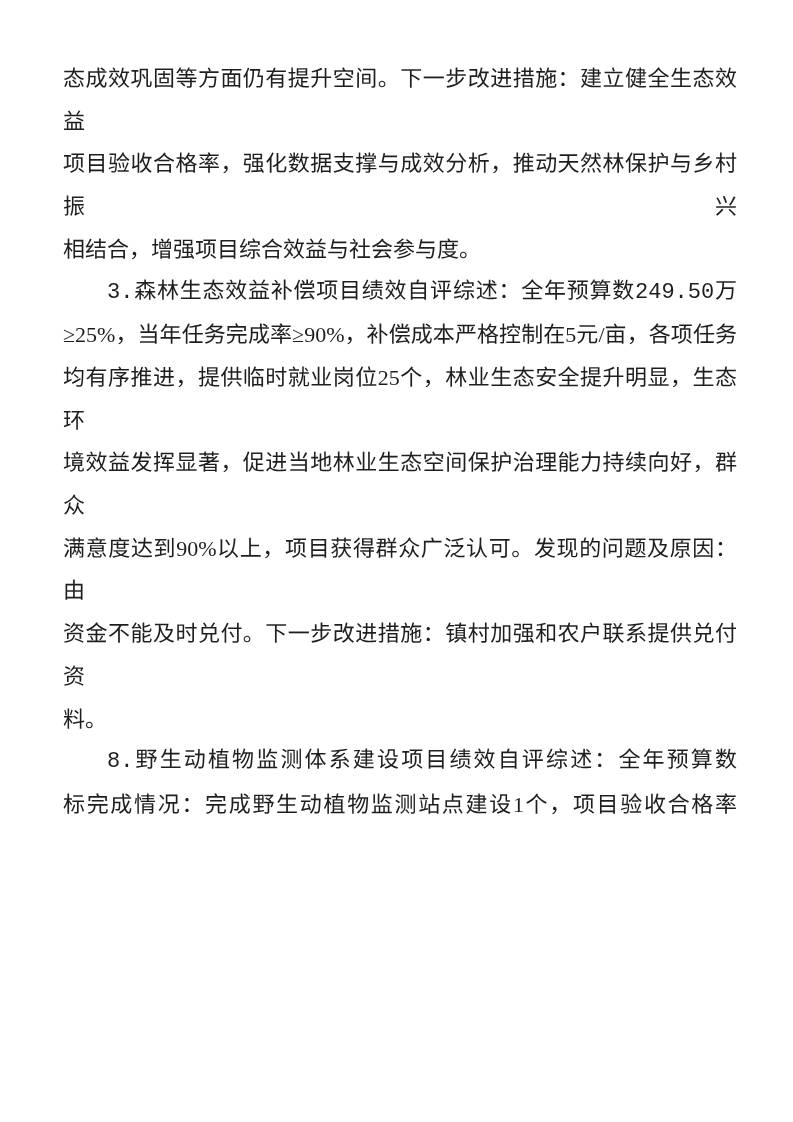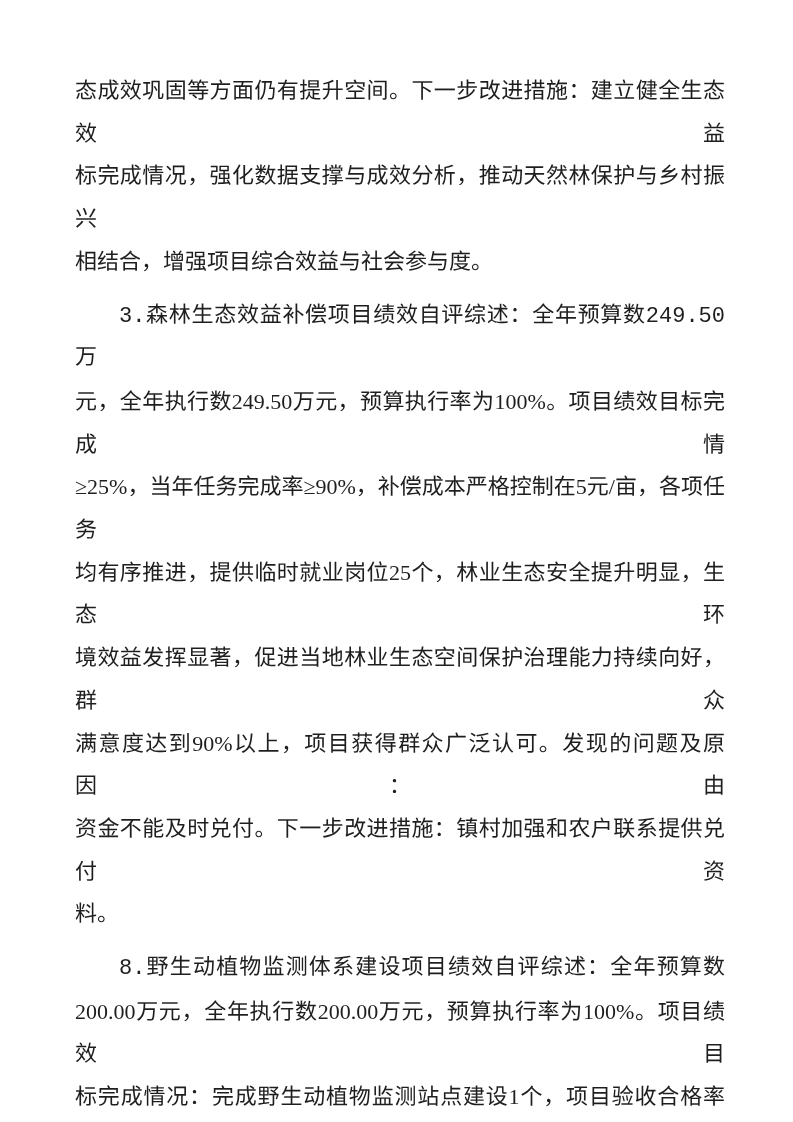--- a/index.html
+++ b/index.html
@@ -21,21 +21,21 @@
   .doc-body {
     box-sizing: border-box;
     padding: 58px 56px 0 63px;
     font-family: "Liberation Serif", "DejaVu Serif", serif;
     font-size: 22px;
     line-height: 42.7px;
     color: #1e1e1e;
     font-weight: 400;
   }
   .paragraph {
-    margin: 12px;
+    margin: 0;
     padding: 0;
   }
   .line {
     text-align: justify;
     text-align-last: justify;
     white-space: normal;
     overflow: hidden;
   }
   .line.indent {
     text-indent: 2em;
@@ -46,32 +46,30 @@
     text-align-last: left;
   }
 </style>
 </head>
 <body>
 
 <div class="page">
   <div class="doc-body" id="doc-body">
       <div class="paragraph">
         <div class="line">态成效巩固等方面仍有提升空间。下一步改进措施：建立健全生态效益</div>
-        <div class="line">标完成情况，强化数据支撑与成效分析，推动天然林保护与乡村振兴</div>
+        <div class="line">项目验收合格率，强化数据支撑与成效分析，推动天然林保护与乡村振兴</div>
         <div class="line end">相结合，增强项目综合效益与社会参与度。</div>
       </div>
       <div class="paragraph">
         <div class="line indent">3.森林生态效益补偿项目绩效自评综述：全年预算数249.50万</div>
-        <div class="line">元，全年执行数249.50万元，预算执行率为100%。项目绩效目标完成情</div>
         <div class="line">≥25%，当年任务完成率≥90%，补偿成本严格控制在5元/亩，各项任务</div>
         <div class="line">均有序推进，提供临时就业岗位25个，林业生态安全提升明显，生态环</div>
         <div class="line">境效益发挥显著，促进当地林业生态空间保护治理能力持续向好，群众</div>
         <div class="line">满意度达到90%以上，项目获得群众广泛认可。发现的问题及原因：由</div>
         <div class="line">资金不能及时兑付。下一步改进措施：镇村加强和农户联系提供兑付资</div>
         <div class="line end">料。</div>
       </div>
       <div class="paragraph">
         <div class="line indent">8.野生动植物监测体系建设项目绩效自评综述：全年预算数</div>
-        <div class="line">200.00万元，全年执行数200.00万元，预算执行率为100%。项目绩效目</div>
         <div class="line">标完成情况：完成野生动植物监测站点建设1个，项目验收合格率</div>
       </div>
     </div>
 </div>
 
 </body></html>

